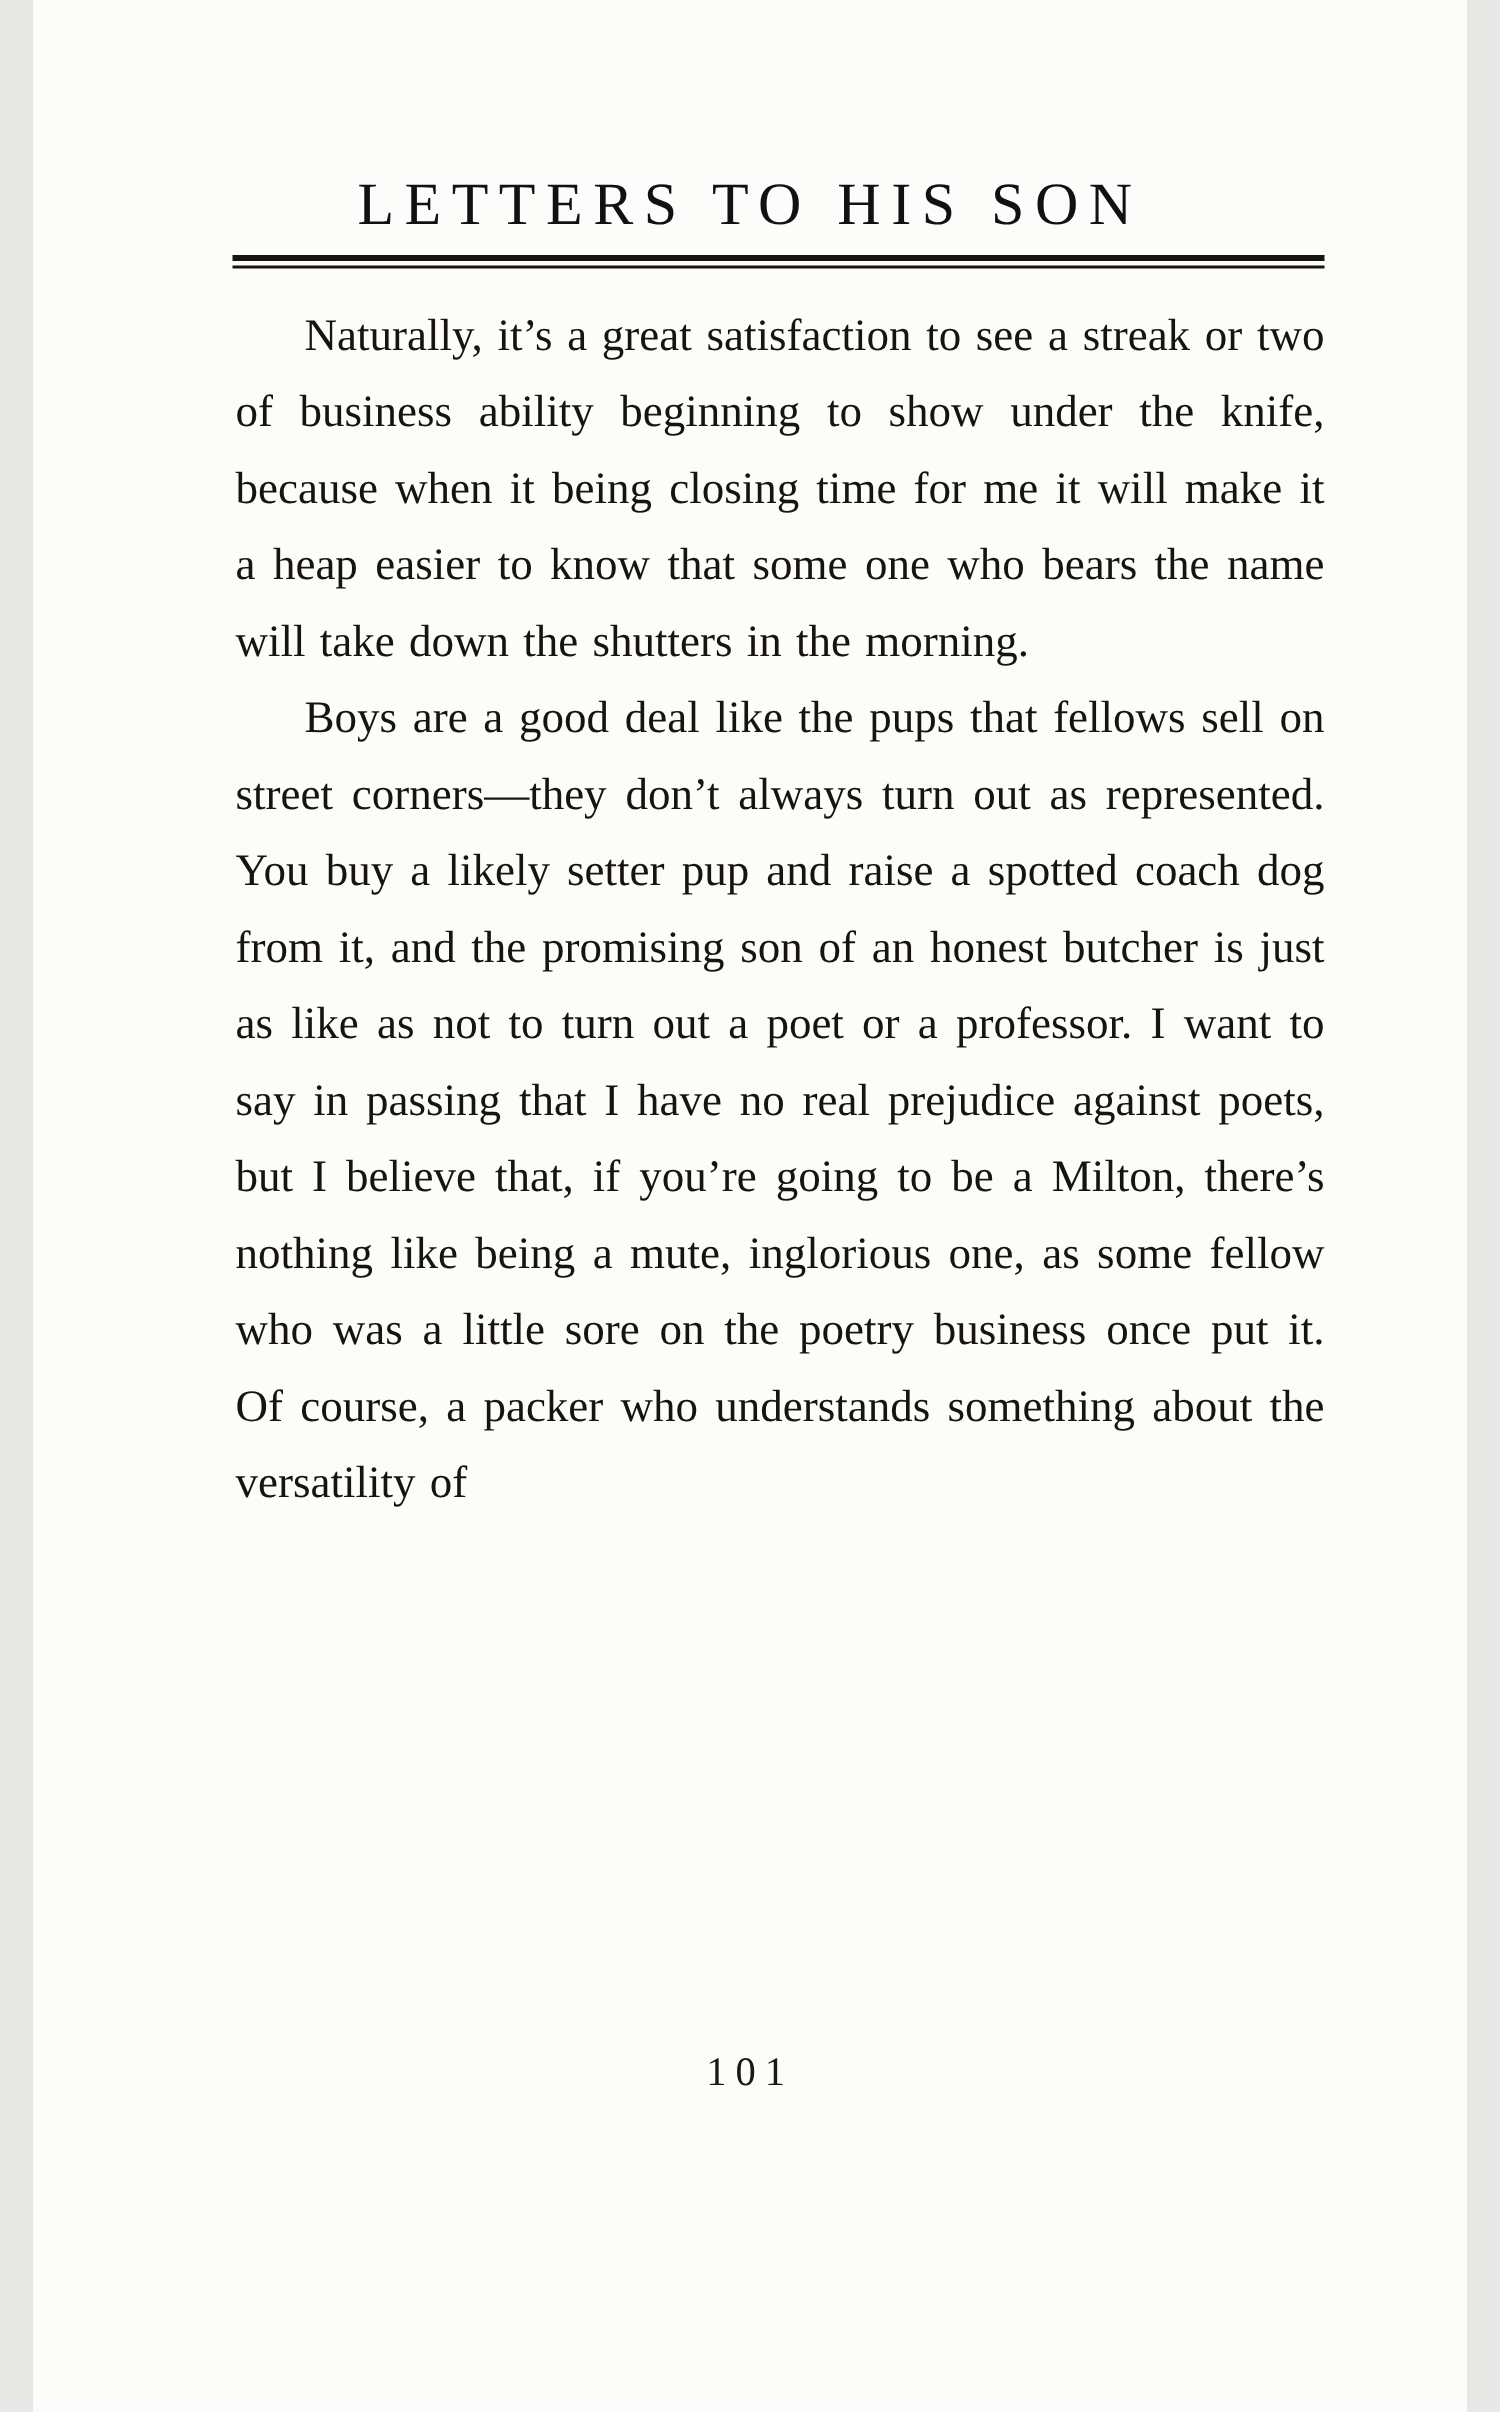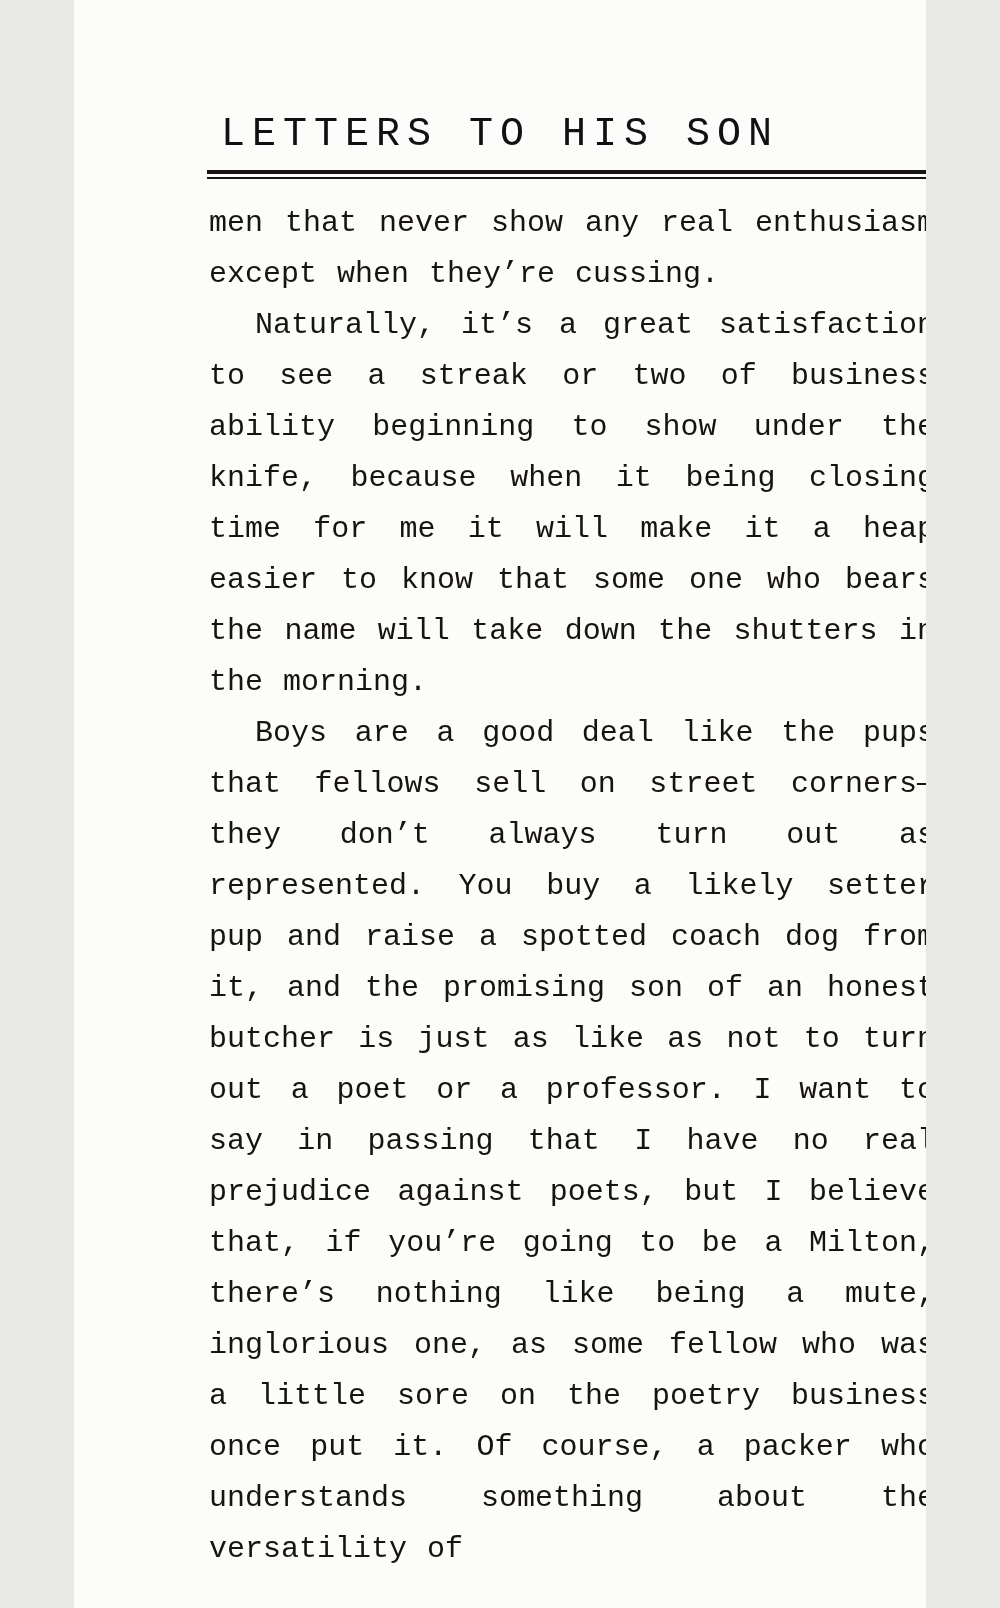--- a/index.html
+++ b/index.html
@@ -2,26 +2,26 @@
 <html><head>
 <meta charset="utf-8">
 <style>
   html, body {
     margin: 0;
     padding: 0;
     background: #e8e8e6;
   }
   .page {
     position: relative;
-    width: 852px;
+    width: 956px;
     height: 1608px;
     margin: 0 auto;
     background: #fcfcfa;
     color: #171412;
-    font-family: Liberation Mono, monospace;
+    font-family: Liberation Serif, serif;
     overflow: hidden;
   }
   .running-head {
     position: absolute;
     top: 112px;
     left: 0;
     width: 100%;
     text-align: center;
     font-size: 40px;
     font-weight: 400;
@@ -71,19 +71,19 @@
 </head>
 <body>
 
 <div class="page">
 
   <div class="running-head">LETTERS TO HIS SON</div>
 
   <div class="head-rule"></div>
 
   <div class="text-block">
-    <p class="no-indent">men that never show any real enthusiasm except when they’re cussing.</p>
     <p>Naturally, it’s a great satisfaction to see a streak or two of business ability beginning to show under the knife, because when it being closing time for me it will make it a heap easier to know that some one who bears the name will take down the shutters in the morning.</p>
     <p>Boys are a good deal like the pups that fellows sell on street corners—they don’t always turn out as represented. You buy a likely setter pup and raise a spotted coach dog from it, and the promising son of an honest butcher is just as like as not to turn out a poet or a professor. I want to say in passing that I have no real prejudice against poets, but I believe that, if you’re going to be a Milton, there’s nothing like being a mute, inglorious one, as some fellow who was a little sore on the poetry business once put it. Of course, a packer who understands something about the versatility of</p>
   </div>
 
+  <div class="page-number">101</div>
 
 </div>
 
 </body></html>

